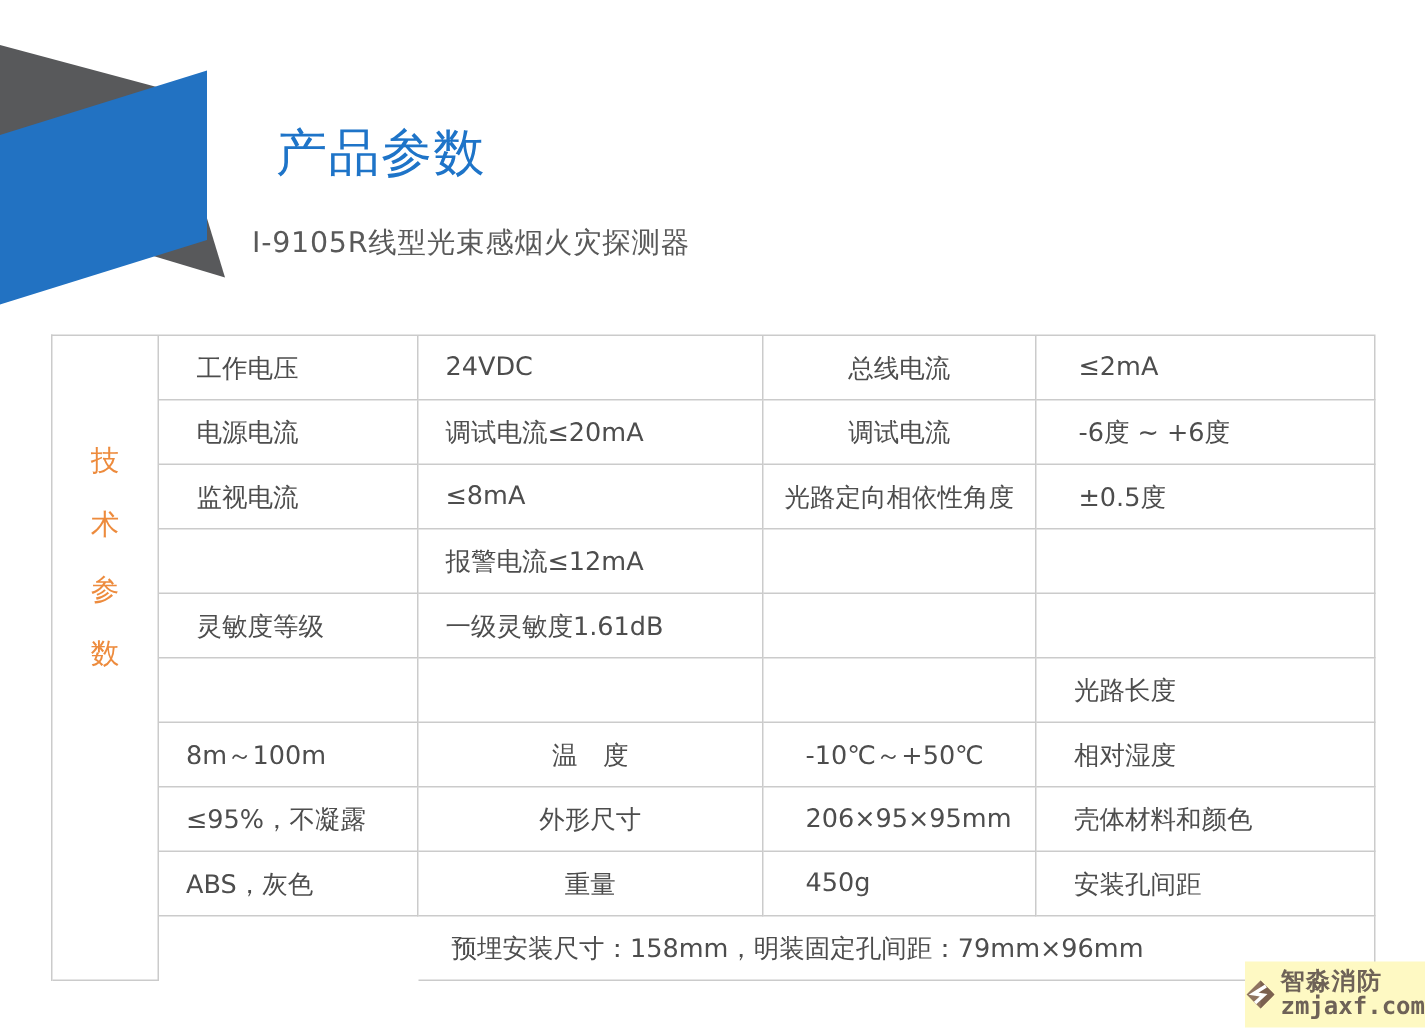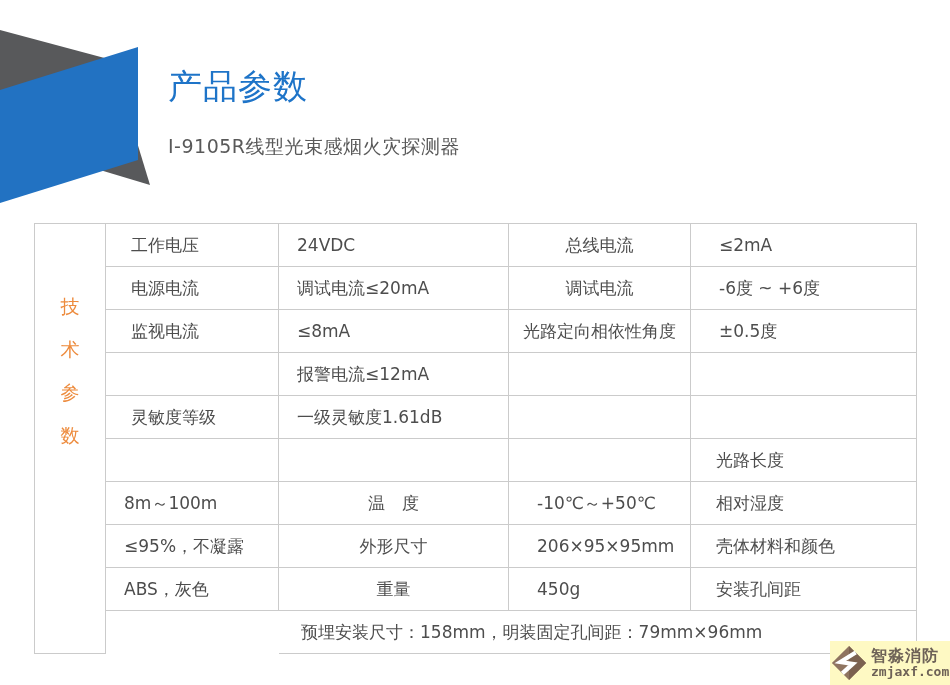--- a/index.html
+++ b/index.html
@@ -6,21 +6,21 @@
   body{
     width:950px;height:685px;background:#ffffff;position:relative;overflow:hidden;
     font-family:"DejaVu Sans","Liberation Sans",sans-serif;
     -webkit-font-smoothing:antialiased;
   }
   
   .deco{position:absolute;left:0;top:0;width:160px;height:210px;}
   
   .hdr{position:absolute;left:168px;top:68px;}
   .hdr h1{
-    margin:0;font-size:34px;line-height:36px;font-weight:500;
+    margin:16px;font-size:34px;line-height:36px;font-weight:500;
     color:#1E74C8;letter-spacing:1px;
   }
   .hdr .sub{
     margin-top:32px;font-size:19px;line-height:20px;color:#595959;letter-spacing:.5px;
   }
   
   .spec{
     position:absolute;left:34px;top:223px;
     display:grid;
     grid-template-columns:71px 173px 230px 182px 226px;
@@ -45,21 +45,21 @@
   .val2{padding-left:28px;}
   .span3{grid-column:3 / 6;padding-left:22px;}
   .bold{font-weight:normal;}
   
   .wm{
     position:absolute;left:830px;top:641px;width:120px;height:44px;
     background:#fef9c3;display:flex;align-items:center;gap:3px;
   }
   .wm-txt{display:flex;flex-direction:column;line-height:1.05;}
   .wm-name{font-size:16px;font-weight:bold;color:#6E6257;letter-spacing:1px;}
-  .wm-site{font-size:13px;font-weight:bold;color:#6E6257;font-family:"DejaVu Sans Mono","Liberation Mono",monospace;}
+  .wm-site{font-size:16px;font-weight:bold;color:#6E6257;font-family:"DejaVu Sans Mono","Liberation Mono",monospace;}
 </style>
 </head>
 <body>
 
 <svg class="deco" viewBox="0 0 160 210" aria-hidden="true">
   <polygon points="0,30 112,60 150,185 0,140" fill="#58595B"></polygon>
   <polygon points="0,90 138,47 138,160 0,203" fill="#2272C2"></polygon>
 </svg>
 
 <div class="hdr">

